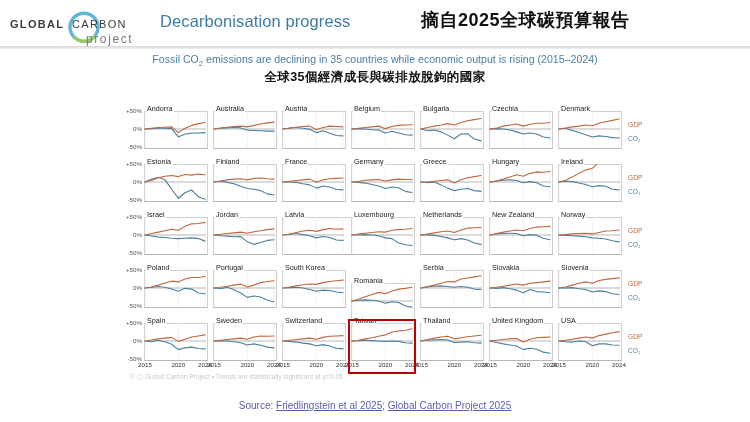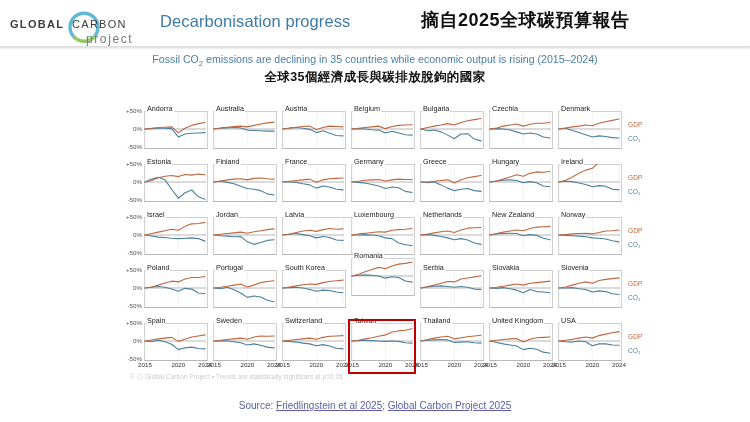--- a/index.html
+++ b/index.html
@@ -374,21 +374,21 @@
           <div class="plabel">South Korea</div>
           <svg width="62" height="36" viewBox="0 0 62 36">
             <line x1="1" x2="1" y1="0" y2="36" stroke="#e2e2e2" stroke-width="0.5"></line>
             <line x1="34.333333333333336" x2="34.333333333333336" y1="0" y2="36" stroke="#e2e2e2" stroke-width="0.5"></line>
             <line x1="61" x2="61" y1="0" y2="36" stroke="#e2e2e2" stroke-width="0.5"></line>
             <line x1="0" x2="62" y1="18" y2="18" stroke="#9a9a9a" stroke-width="0.7"></line>
             <polyline points="1.00,18.00 7.67,17.64 14.33,17.28 21.00,18.00 27.67,19.44 34.33,21.24 41.00,20.16 47.67,20.52 54.33,21.96 61.00,22.68" fill="none" stroke="#4b7f9e" stroke-width="1.1" stroke-linejoin="round" stroke-linecap="round"></polyline>
             <polyline points="1.00,18.00 7.67,16.92 14.33,15.84 21.00,14.76 27.67,14.04 34.33,14.40 41.00,12.60 47.67,11.52 54.33,10.80 61.00,10.08" fill="none" stroke="#c0663f" stroke-width="1.1" stroke-linejoin="round" stroke-linecap="round"></polyline>
           </svg>
         </div>
-        <div class="panel" style="left: 207px; top: 147px; width: 62px; height: 43px;">
+        <div class="panel" style="left: 207px; top: 172px; width: 62px; height: 43px;">
           <div class="frame"></div>
           <div class="plabel">Romania</div>
           <svg width="62" height="36" viewBox="0 0 62 36">
             <line x1="1" x2="1" y1="0" y2="36" stroke="#e2e2e2" stroke-width="0.5"></line>
             <line x1="34.333333333333336" x2="34.333333333333336" y1="0" y2="36" stroke="#e2e2e2" stroke-width="0.5"></line>
             <line x1="61" x2="61" y1="0" y2="36" stroke="#e2e2e2" stroke-width="0.5"></line>
             <line x1="0" x2="62" y1="18" y2="18" stroke="#9a9a9a" stroke-width="0.7"></line>
             <polyline points="1.00,18.00 7.67,17.28 14.33,16.92 21.00,17.28 27.67,18.00 34.33,20.16 41.00,18.72 47.67,19.44 54.33,23.04 61.00,24.12" fill="none" stroke="#4b7f9e" stroke-width="1.1" stroke-linejoin="round" stroke-linecap="round"></polyline>
             <polyline points="1.00,18.00 7.67,16.20 14.33,13.68 21.00,11.52 27.67,9.36 34.33,10.80 41.00,7.92 47.67,6.12 54.33,5.40 61.00,4.32" fill="none" stroke="#c0663f" stroke-width="1.1" stroke-linejoin="round" stroke-linecap="round"></polyline>
           </svg>

